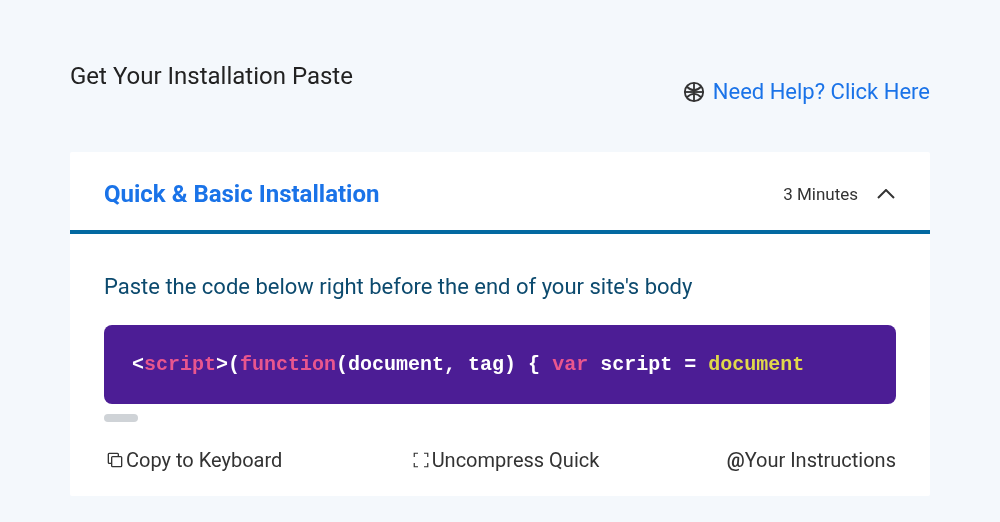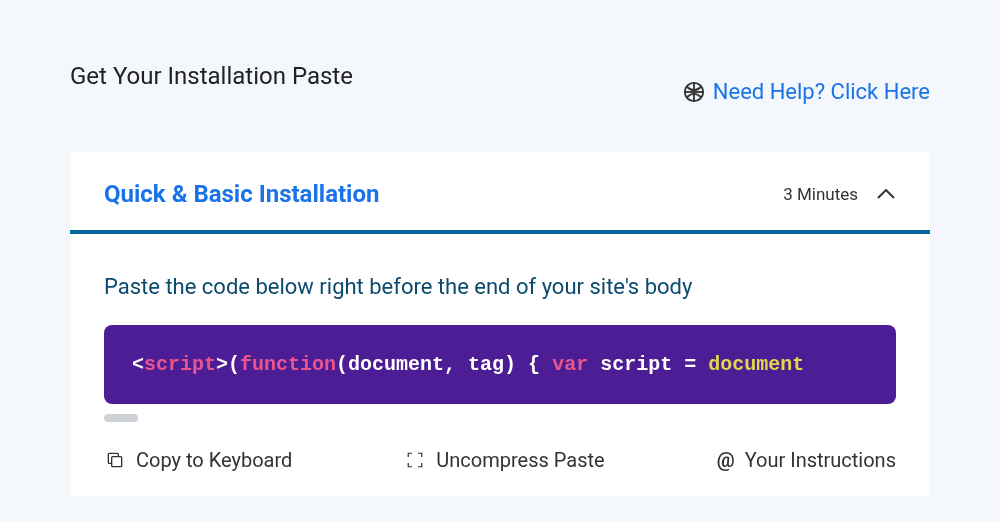--- a/index.html
+++ b/index.html
@@ -120,21 +120,20 @@
     }
     .actions-row {
       display: flex;
       justify-content: space-between;
       align-items: center;
       margin-top: 26px;
     }
     .action-btn {
       display: flex;
       align-items: center;
-      gap: 10px;
       font-size: 20px;
       color: #333;
       cursor: pointer;
     }
     .action-icon-box {
       width: 22px;
       height: 22px;
       display: flex;
       align-items: center;
       justify-content: center;
@@ -207,21 +206,21 @@
 
         <div class="action-btn">
           <span class="action-icon-box">
             <svg viewBox="0 0 24 24" width="18" height="18">
               <path d="M3 8 V3 H8"></path>
               <path d="M16 3 H21 V8"></path>
               <path d="M21 16 V21 H16"></path>
               <path d="M8 21 H3 V16"></path>
             </svg>
           </span>
-          <span>Uncompress Paste</span>
+          <span>Uncompress Quick</span>
         </div>
 
         <div class="action-btn">
           <span class="at-symbol">@</span>
           <span>Your Instructions</span>
         </div>
 
       </div>
     </div>
   </div>

